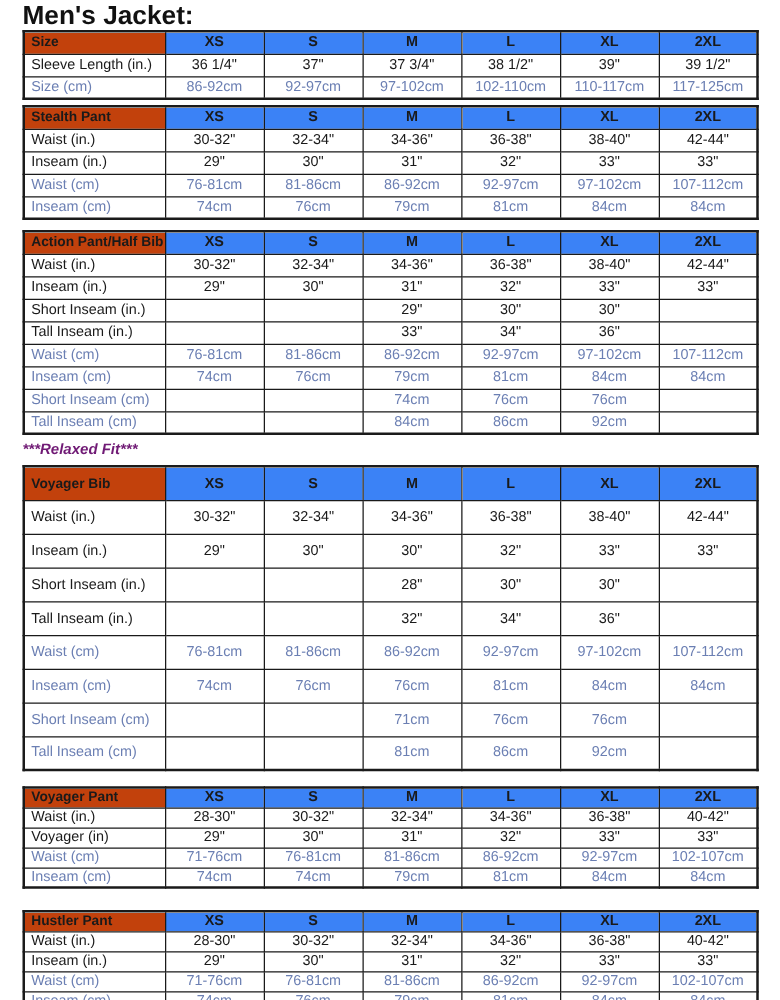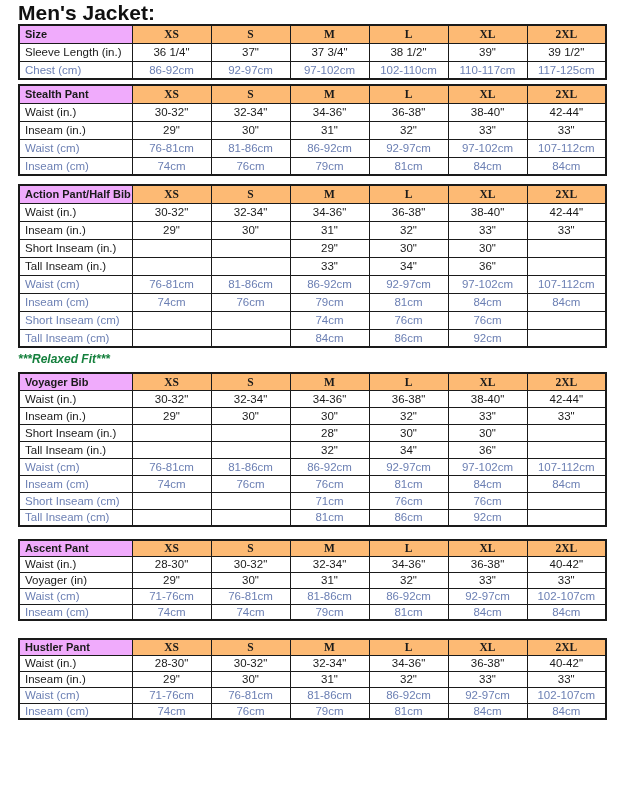--- a/index.html
+++ b/index.html
@@ -37,54 +37,53 @@
   .size-table th, .size-table td {
     border: 1px solid #1a1a1a;
     padding: 0;
     overflow: hidden;
     white-space: nowrap;
     vertical-align: middle;
   }
   .size-table th.corner {
     text-align: left;
     padding-left: 5px;
-    background: #f0abfc;
+    background: #c2410c;
     font-weight: bold;
     font-size: 11px;
   }
   .size-table th.col-head {
-    background: #fdba74;
+    background: #3b82f6;
     font-weight: bold;
     text-align: center;
-    font-family: Liberation Serif, serif;
   }
   .size-table td.row-label {
     text-align: left;
     padding-left: 5px;
   }
   .size-table td.cell {
     text-align: center;
   }
   .size-table tr.unit-cm td { color: #6b7fb3; }
   .rh18 tr { height: 18px; }
-  .rh17 tr { height: 17px; }
+  .rh17 tr { height: 27px; }
   .rh16 tr { height: 16px; }
   .t-size               { margin-top: 2px; }
   .t-stealth-pant       { margin-top: 4px; }
   .t-action-pant-half-bib { margin-top: 8px; }
   .t-voyager-bib        { margin-top: 5px; }
   .t-ascent-pant        { margin-top: 12px; }
   .t-hustler-pant       { margin-top: 17px; }
   .table-note {
     margin-top: 3px;
     font-size: 12px;
     line-height: 16px;
     font-weight: bold;
     font-style: italic;
-    color: #15803d;
+    color: #701a75;
   }
   .c-label { width: 113px; }
   .c-data  { width: 79px; }
 </style>
 </head>
 <body>
 
 <div class="doc">
     <section class="doc-section">
       <h2 class="section-title">Men's Jacket:</h2>
@@ -113,21 +112,21 @@
           <tr class="unit-in">
             <td class="row-label">Sleeve Length (in.)</td>
             <td class="cell">36 1/4"</td>
             <td class="cell">37"</td>
             <td class="cell">37 3/4"</td>
             <td class="cell">38 1/2"</td>
             <td class="cell">39"</td>
             <td class="cell">39 1/2"</td>
           </tr>
           <tr class="unit-cm">
-            <td class="row-label">Chest (cm)</td>
+            <td class="row-label">Size (cm)</td>
             <td class="cell">86-92cm</td>
             <td class="cell">92-97cm</td>
             <td class="cell">97-102cm</td>
             <td class="cell">102-110cm</td>
             <td class="cell">110-117cm</td>
             <td class="cell">117-125cm</td>
           </tr>
         </tbody>
       </table>
     </section>
@@ -390,21 +389,21 @@
           <col class="c-label">
           <col class="c-data">
           <col class="c-data">
           <col class="c-data">
           <col class="c-data">
           <col class="c-data">
           <col class="c-data">
         </colgroup>
         <thead>
           <tr>
-            <th class="corner">Ascent Pant</th>
+            <th class="corner">Voyager Pant</th>
             <th class="col-head">XS</th>
             <th class="col-head">S</th>
             <th class="col-head">M</th>
             <th class="col-head">L</th>
             <th class="col-head">XL</th>
             <th class="col-head">2XL</th>
           </tr>
         </thead>
         <tbody>
           <tr class="unit-in">

